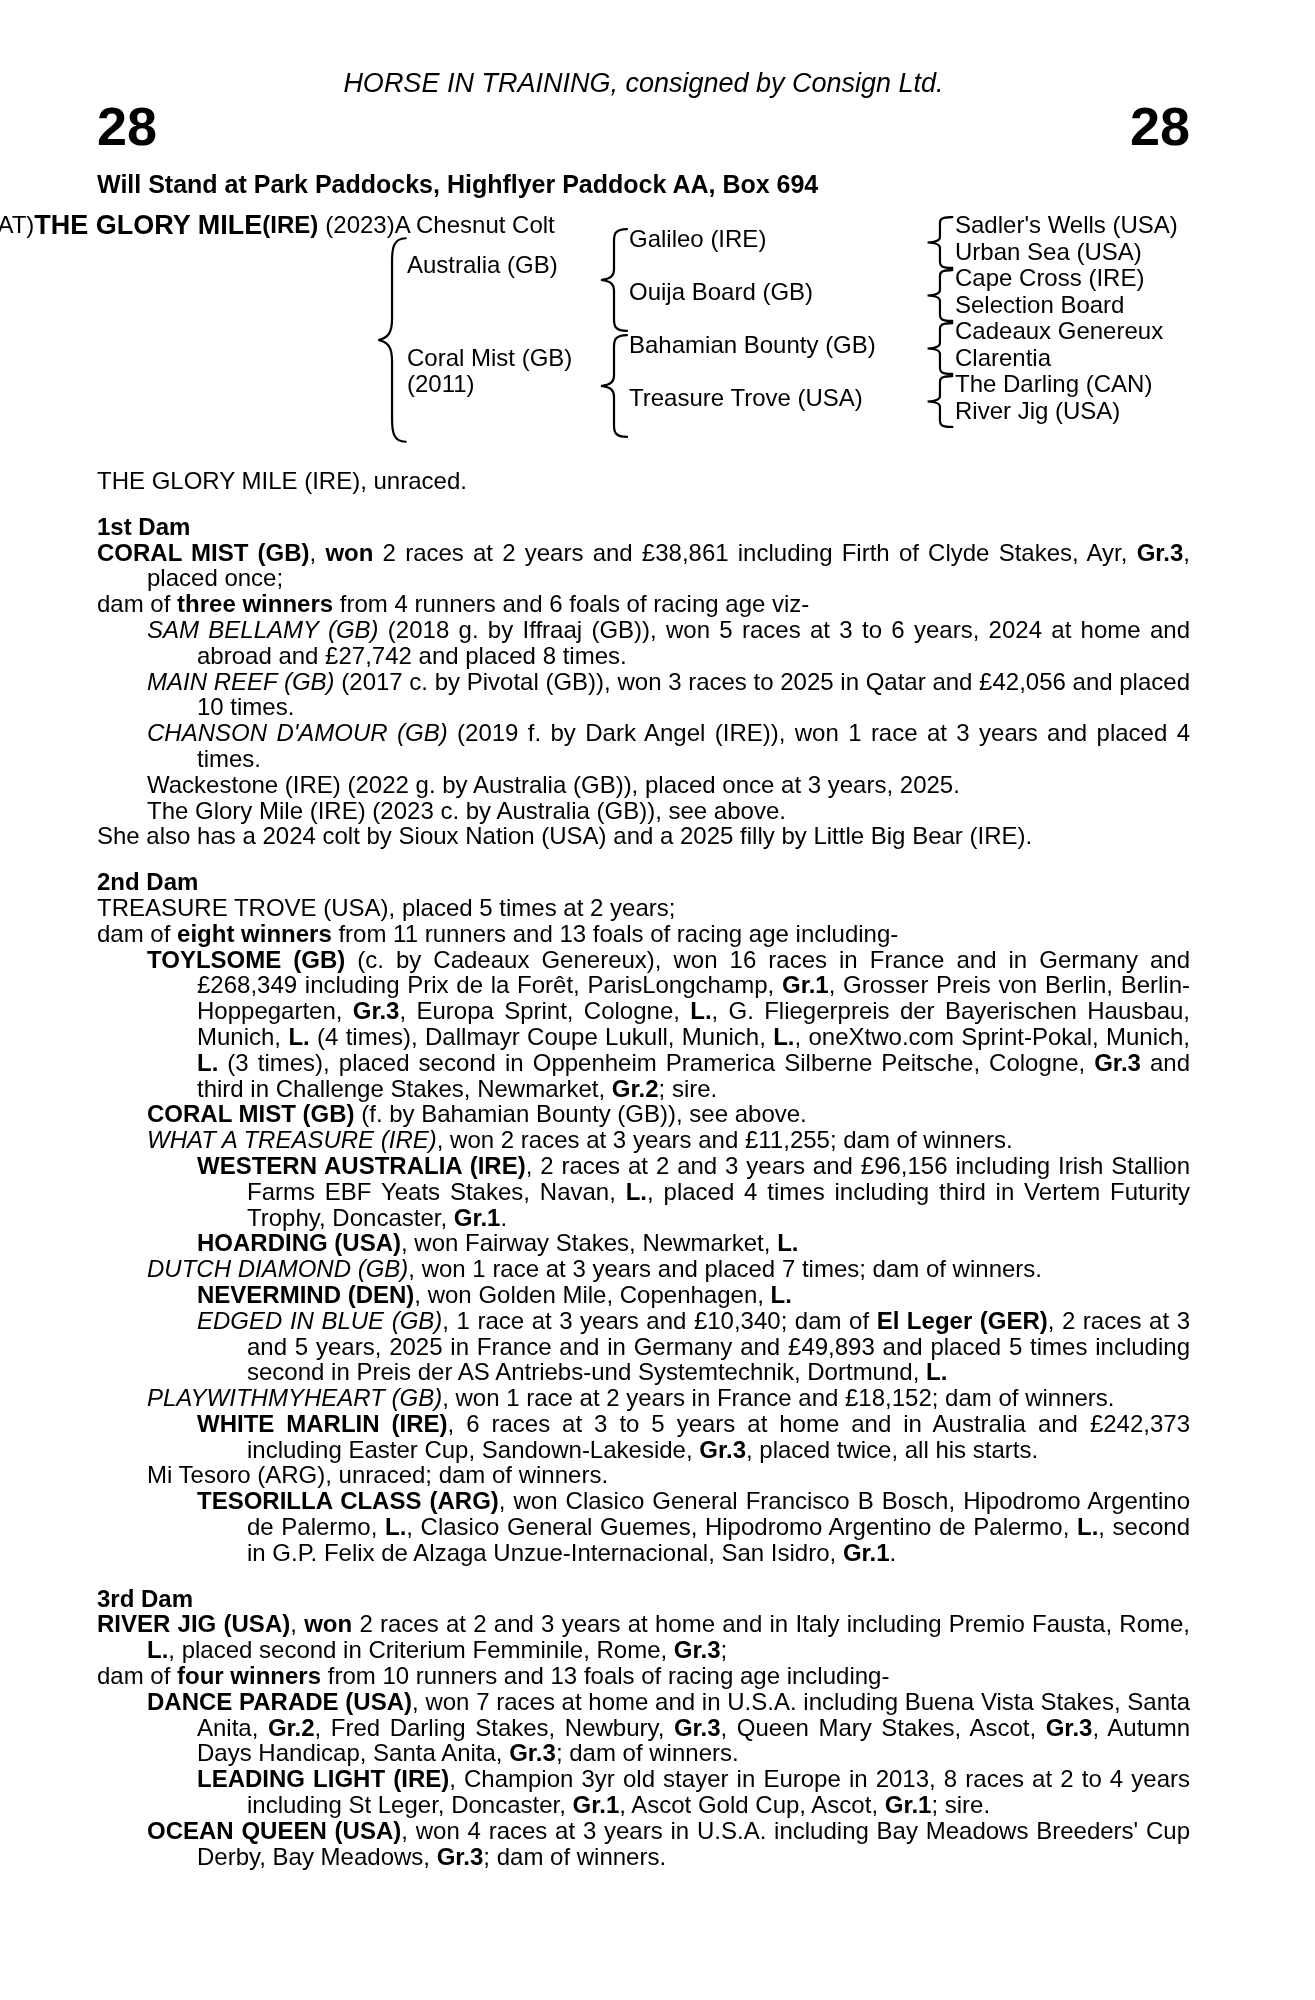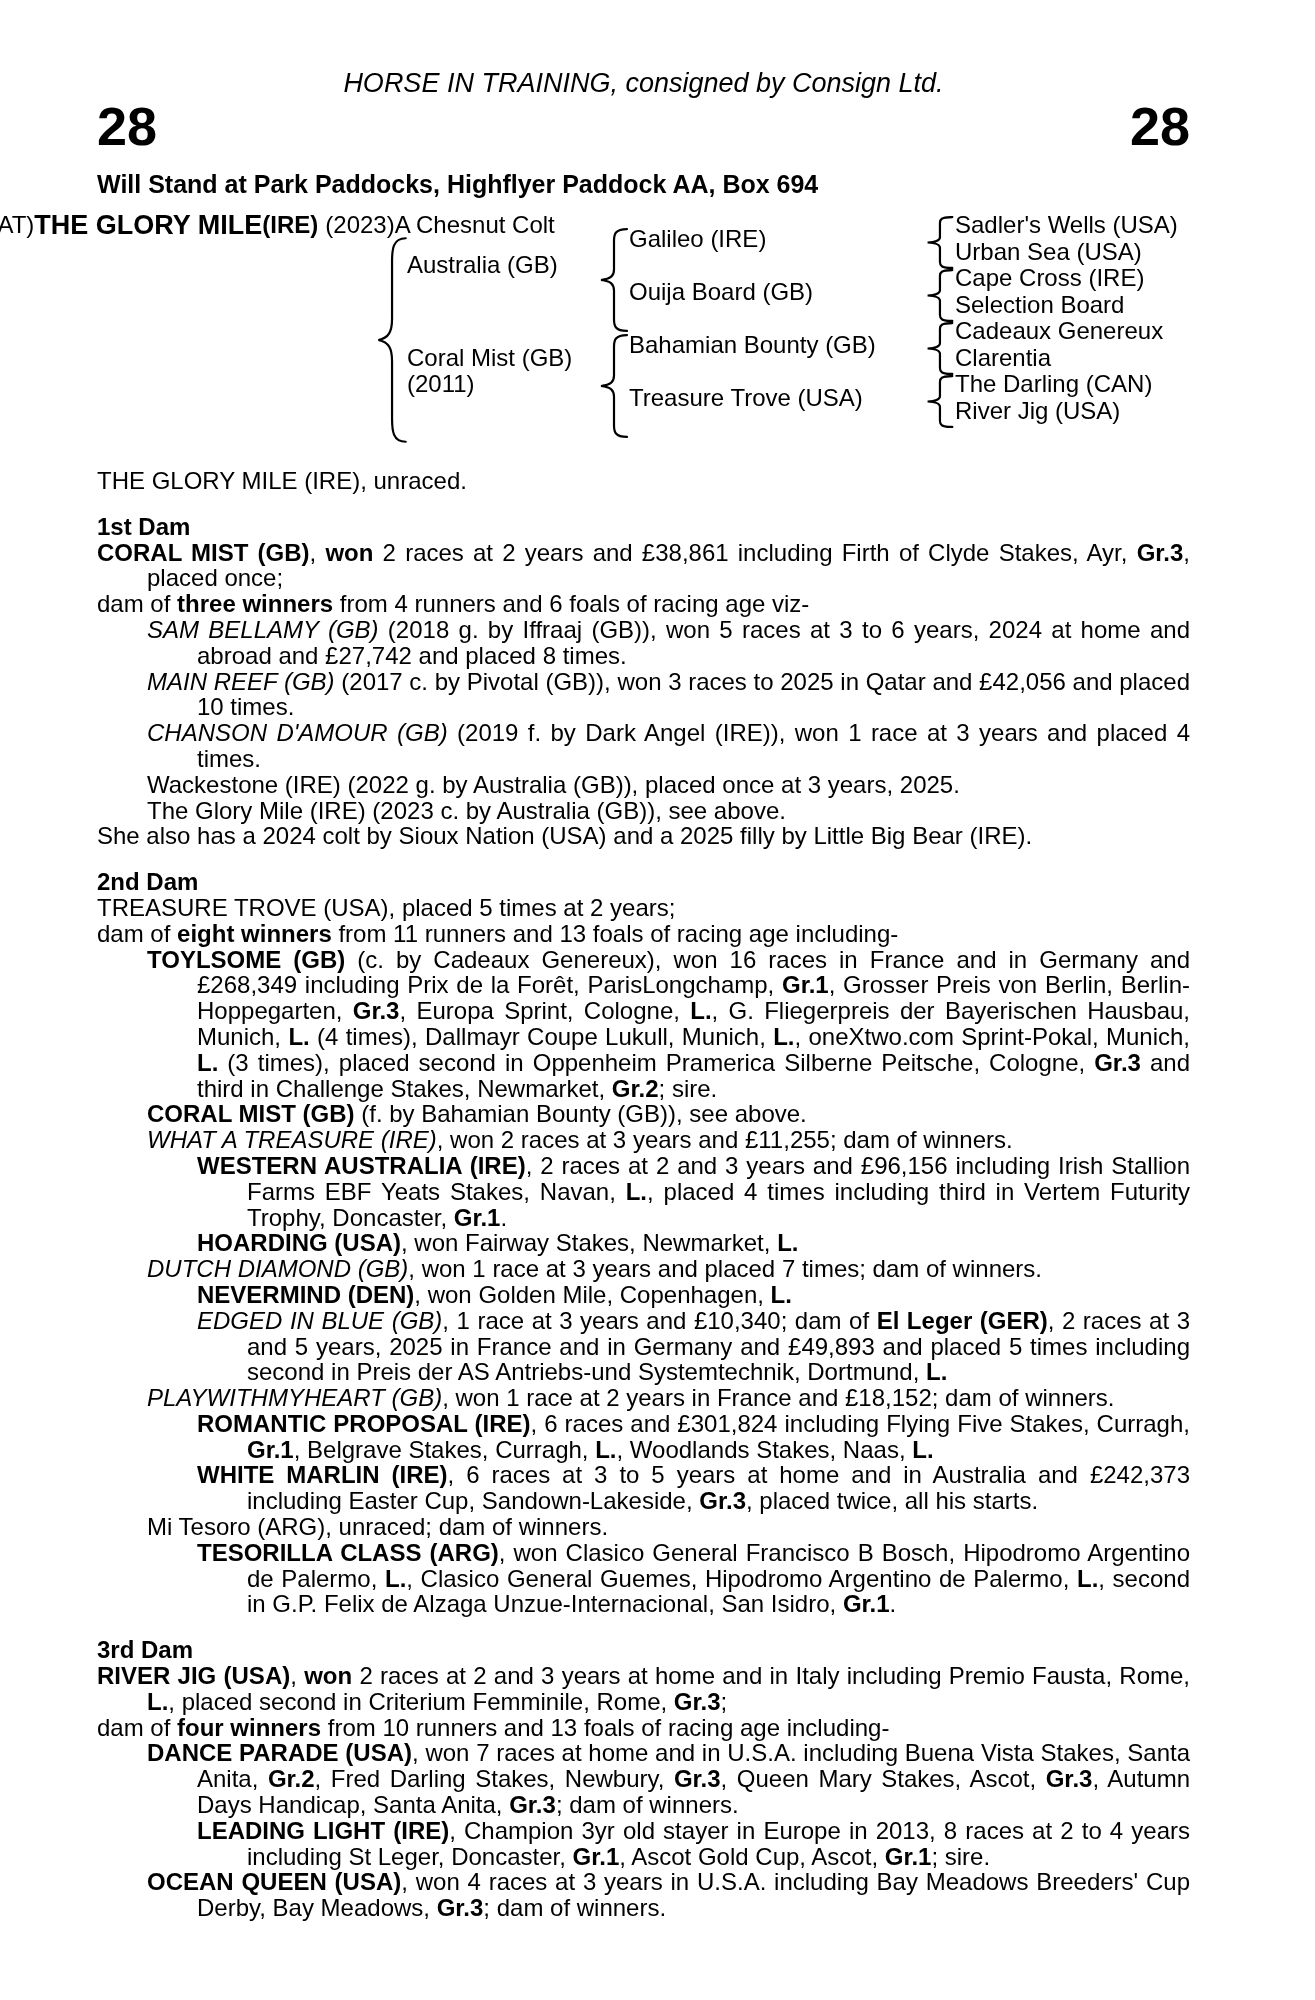--- a/index.html
+++ b/index.html
@@ -159,21 +159,20 @@
       <div class="para lvl0"><span>dam of </span><span class="b">eight winners</span><span> from 11 runners and 13 foals of racing age including-</span></div>
       <div class="para lvl1"><span class="b">TOYLSOME (GB)</span><span> (c. by Cadeaux Genereux), won 16 races in France and in Germany and £268,349 including Prix de la Forêt, ParisLongchamp, </span><span class="b">Gr.1</span><span>, Grosser Preis von Berlin, Berlin-Hoppegarten, </span><span class="b">Gr.3</span><span>, Europa Sprint, Cologne, </span><span class="b">L.</span><span>, G. Fliegerpreis der Bayerischen Hausbau, Munich, </span><span class="b">L.</span><span> (4 times), Dallmayr Coupe Lukull, Munich, </span><span class="b">L.</span><span>, oneXtwo.com Sprint-Pokal, Munich, </span><span class="b">L.</span><span> (3 times), placed second in Oppenheim Pramerica Silberne Peitsche, Cologne, </span><span class="b">Gr.3</span><span> and third in Challenge Stakes, Newmarket, </span><span class="b">Gr.2</span><span>; sire.</span></div>
       <div class="para lvl1"><span class="b">CORAL MIST (GB)</span><span> (f. by Bahamian Bounty (GB)), see above.</span></div>
       <div class="para lvl1"><span class="i">WHAT A TREASURE (IRE)</span><span>, won 2 races at 3 years and £11,255; dam of winners.</span></div>
       <div class="para lvl2"><span class="b">WESTERN AUSTRALIA (IRE)</span><span>, 2 races at 2 and 3 years and £96,156 including Irish Stallion Farms EBF Yeats Stakes, Navan, </span><span class="b">L.</span><span>, placed 4 times including third in Vertem Futurity Trophy, Doncaster, </span><span class="b">Gr.1</span><span>.</span></div>
       <div class="para lvl2"><span class="b">HOARDING (USA)</span><span>, won Fairway Stakes, Newmarket, </span><span class="b">L.</span></div>
       <div class="para lvl1"><span class="i">DUTCH DIAMOND (GB)</span><span>, won 1 race at 3 years and placed 7 times; dam of winners.</span></div>
       <div class="para lvl2"><span class="b">NEVERMIND (DEN)</span><span>, won Golden Mile, Copenhagen, </span><span class="b">L.</span></div>
       <div class="para lvl2"><span class="i">EDGED IN BLUE (GB)</span><span>, 1 race at 3 years and £10,340; dam of </span><span class="b">El Leger (GER)</span><span>, 2 races at 3 and 5 years, 2025 in France and in Germany and £49,893 and placed 5 times including second in Preis der AS Antriebs-und Systemtechnik, Dortmund, </span><span class="b">L.</span></div>
       <div class="para lvl1"><span class="i">PLAYWITHMYHEART (GB)</span><span>, won 1 race at 2 years in France and £18,152; dam of winners.</span></div>
-      <div class="para lvl2"><span class="b">ROMANTIC PROPOSAL (IRE)</span><span>, 6 races and £301,824 including Flying Five Stakes, Curragh, </span><span class="b">Gr.1</span><span>, Belgrave Stakes, Curragh, </span><span class="b">L.</span><span>, Woodlands Stakes, Naas, </span><span class="b">L.</span></div>
       <div class="para lvl2"><span class="b">WHITE MARLIN (IRE)</span><span>, 6 races at 3 to 5 years at home and in Australia and £242,373 including Easter Cup, Sandown-Lakeside, </span><span class="b">Gr.3</span><span>, placed twice, all his starts.</span></div>
       <div class="para lvl1"><span>Mi Tesoro (ARG), unraced; dam of winners.</span></div>
       <div class="para lvl2"><span class="b">TESORILLA CLASS (ARG)</span><span>, won Clasico General Francisco B Bosch, Hipodromo Argentino de Palermo, </span><span class="b">L.</span><span>, Clasico General Guemes, Hipodromo Argentino de Palermo, </span><span class="b">L.</span><span>, second in G.P. Felix de Alzaga Unzue-Internacional, San Isidro, </span><span class="b">Gr.1</span><span>.</span></div>
       <div class="para lvl0 gap"><span class="b">3rd Dam</span></div>
       <div class="para lvl0"><span class="b">RIVER JIG (USA)</span><span>, </span><span class="b">won</span><span> 2 races at 2 and 3 years at home and in Italy including Premio Fausta, Rome, </span><span class="b">L.</span><span>, placed second in Criterium Femminile, Rome, </span><span class="b">Gr.3</span><span>;</span></div>
       <div class="para lvl0"><span>dam of </span><span class="b">four winners</span><span> from 10 runners and 13 foals of racing age including-</span></div>
       <div class="para lvl1"><span class="b">DANCE PARADE (USA)</span><span>, won 7 races at home and in U.S.A. including Buena Vista Stakes, Santa Anita, </span><span class="b">Gr.2</span><span>, Fred Darling Stakes, Newbury, </span><span class="b">Gr.3</span><span>, Queen Mary Stakes, Ascot, </span><span class="b">Gr.3</span><span>, Autumn Days Handicap, Santa Anita, </span><span class="b">Gr.3</span><span>; dam of winners.</span></div>
       <div class="para lvl2"><span class="b">LEADING LIGHT (IRE)</span><span>, Champion 3yr old stayer in Europe in 2013, 8 races at 2 to 4 years including St Leger, Doncaster, </span><span class="b">Gr.1</span><span>, Ascot Gold Cup, Ascot, </span><span class="b">Gr.1</span><span>; sire.</span></div>
       <div class="para lvl1"><span class="b">OCEAN QUEEN (USA)</span><span>, won 4 races at 3 years in U.S.A. including Bay Meadows Breeders' Cup Derby, Bay Meadows, </span><span class="b">Gr.3</span><span>; dam of winners.</span></div>
     </div>

